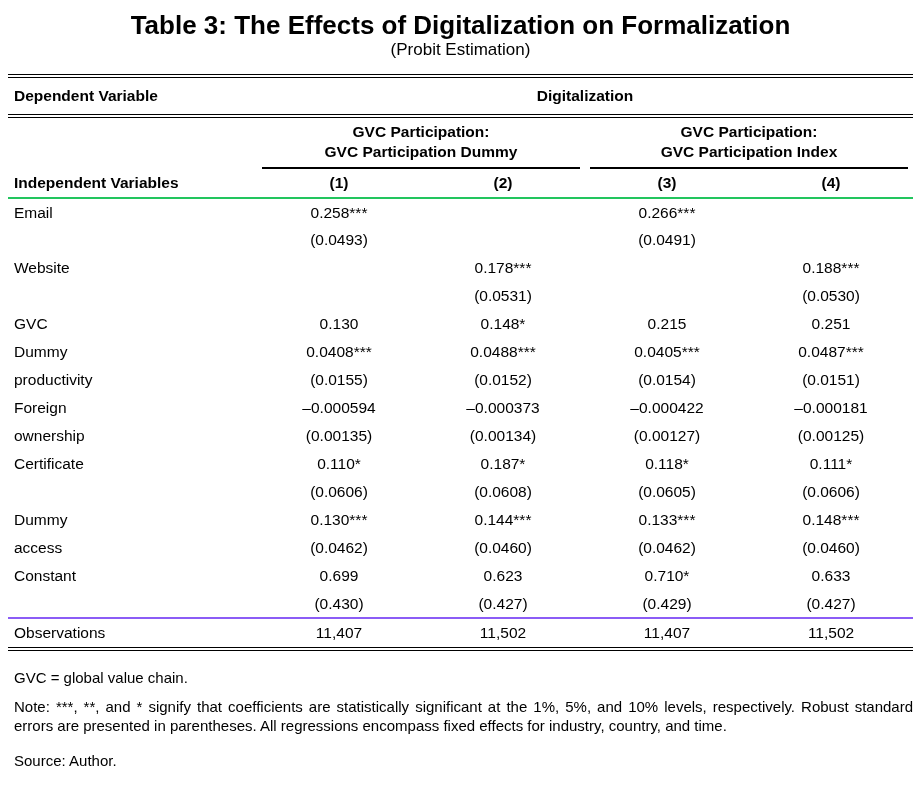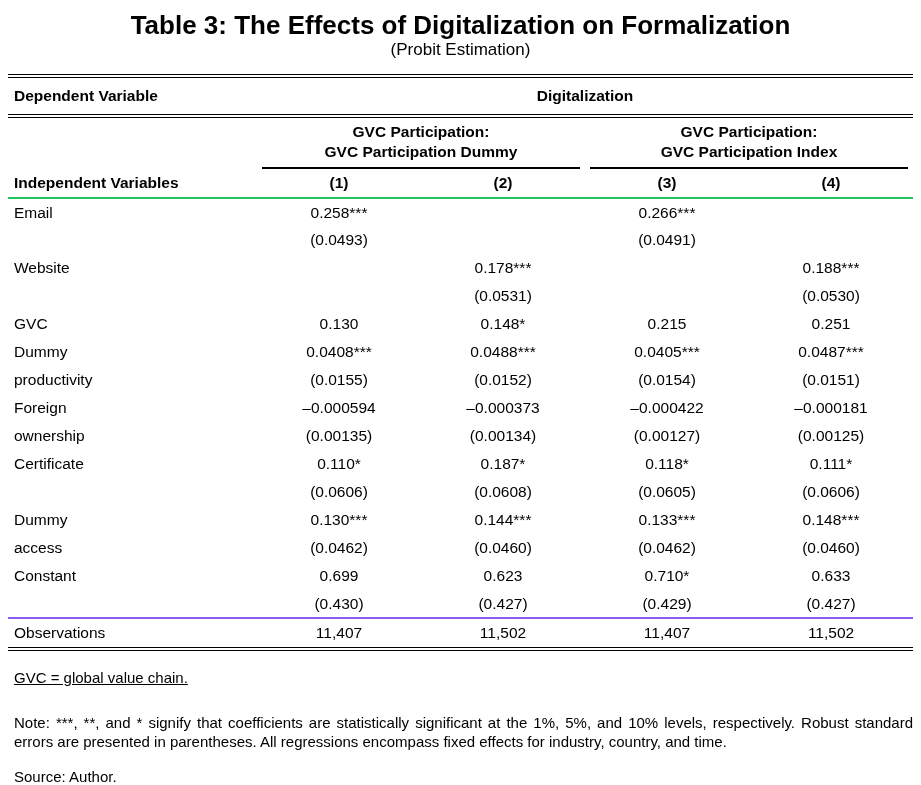--- a/index.html
+++ b/index.html
@@ -56,21 +56,21 @@
 
   
   tr.obs-row td {
     height: 31px;
     border-top: 2px solid #8b5cf6;
     border-bottom: 4px double #000;
   }
 
   
   .footnotes { margin: 17px 8px 0 14px; width: 899px; font-size: 15px; }
-  .fn-abbrev { line-height: 19px; margin-bottom: 26px; text-decoration: underline; }
+  .fn-abbrev { line-height: 19px; margin-bottom: 10px; }
   .fn-note   { line-height: 19px; text-align: justify; margin-bottom: 10px; }
   .fn-source { line-height: 19px; margin-top: 16px; }
 </style>
 </head>
 <body>
 
 <div class="page">
 
   <div class="title-block">
     <div class="page-title">Table 3: The Effects of Digitalization on Formalization</div>

